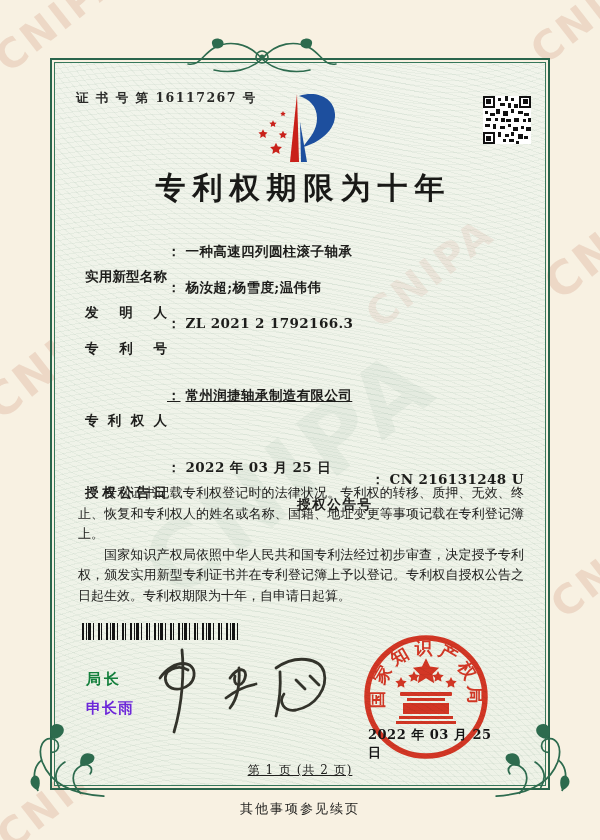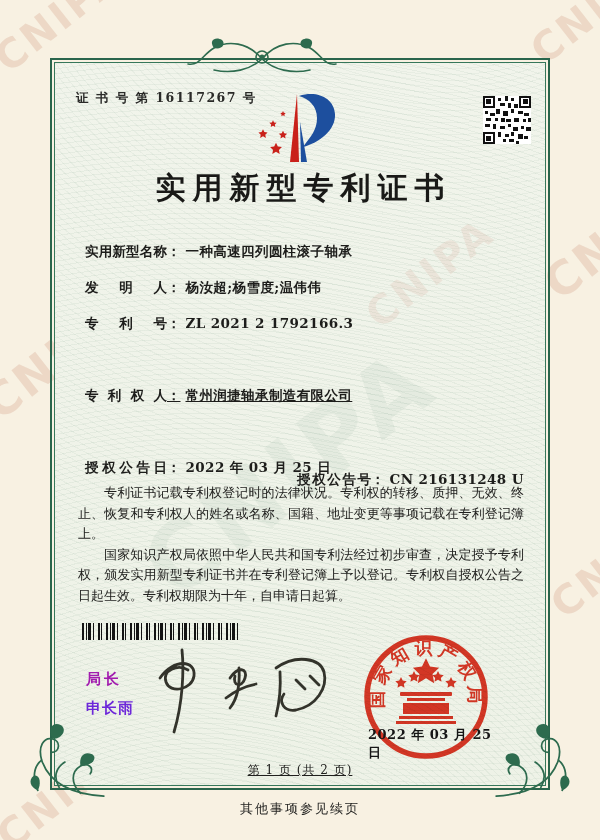--- a/index.html
+++ b/index.html
@@ -30,21 +30,21 @@
   .cert-no{position:absolute;left:76px;top:90px;font-size:12.5px;font-weight:600;
            letter-spacing:1.5px;color:#2a2a28;}
 
   .logo{position:absolute;left:253px;top:88px;width:92px;height:78px;}
   .qr{position:absolute;left:483px;top:96px;width:48px;height:48px;}
 
   .title{position:absolute;left:0;top:168px;width:100%;text-align:center;
          font-size:30px;font-weight:700;letter-spacing:7px;text-indent:7px;color:#191917;}
 
   .frow{position:absolute;left:85px;width:442px;font-size:13.5px;font-weight:600;color:#1d1d1b;}
-  .flabel{display:inline-block;width:82px;text-align:justify;text-align-last:justify;vertical-align:top;}
+  .flabel{display:inline-block;width:82px;text-align:justify;text-align-last:justify;vertical-align:top;margin-top:25px;}
   .fcolon{margin-right:5px;}
   .fvalue{letter-spacing:0.4px;}
   .pair2{position:absolute;left:212px;top:12px;}
   .pair2 .flabel{width:74px;}
 
   .body-text{position:absolute;left:78px;top:483px;width:446px;}
   .body-text p{margin:0;text-indent:2em;font-size:13px;line-height:20.5px;
                text-align:justify;color:#21211f;font-weight:500;}
 
   .barcode{position:absolute;left:82px;top:623px;width:156px;height:17px;background:
@@ -52,21 +52,21 @@
       transparent 5px 6px,#141414 6px 9px,transparent 9px 11px,#141414 11px 12px,
       transparent 12px 16px,#141414 16px 18px,transparent 18px 19px,#141414 19px 20px,
       transparent 20px 24px);}
 
   .seal{position:absolute;left:361px;top:632px;width:130px;height:130px;
         opacity:.93;mix-blend-mode:multiply;}
   .seal-date{position:absolute;left:368px;top:726px;width:130px;font-size:13px;font-weight:600;
              color:#161616;letter-spacing:0.5px;}
 
   .director-title{position:absolute;left:86px;top:670px;font:700 15px "DejaVu Sans","Liberation Sans",sans-serif;
-                  letter-spacing:3px;color:#a21caf;}
+                  letter-spacing:3px;color:#15803d;}
   .director-name{position:absolute;left:86px;top:699px;font:700 15px "DejaVu Sans","Liberation Sans",sans-serif;
                  letter-spacing:1px;color:#6d28d9;}
   .signature{position:absolute;left:138px;top:642px;width:210px;height:100px;}
 
   .page-num{position:absolute;left:0;top:762px;width:100%;text-align:center;
             font-size:12px;letter-spacing:1px;color:#20201e;text-decoration:underline;}
   .cont-note{position:absolute;left:0;top:800px;width:100%;text-align:center;
              font-size:13px;letter-spacing:2px;color:#242422;}
 </style>
 </head>
@@ -189,21 +189,21 @@
         <rect x="13" y="23" width="3" height="2"></rect>
         <rect x="17" y="22" width="2" height="2"></rect>
       <rect x="21" y="23" width="3" height="3"></rect>
         <rect x="25" y="24" width="2" height="2"></rect>
         <rect x="12" y="26" width="2" height="2"></rect>
       <rect x="16" y="26" width="3" height="2"></rect>
         <rect x="20" y="27" width="2" height="2"></rect>
     </g>
   </svg>
 
-  <div class="title">实用新型专利证书</div>
+  <div class="title">专利权期限为十年</div>
 
   <div class="frow" style="top:243px;">
     <span class="flabel">实用新型名称</span><span class="fcolon">：</span><span class="fvalue">一种高速四列圆柱滚子轴承</span>
   </div>
   <div class="frow" style="top:279px;">
     <span class="flabel">发明人</span><span class="fcolon">：</span><span class="fvalue">杨汝超;杨雪度;温伟伟</span>
   </div>
   <div class="frow" style="top:315px;">
     <span class="flabel">专利号</span><span class="fcolon">：</span><span class="fvalue">ZL 2021 2 1792166.3</span>
   </div>

